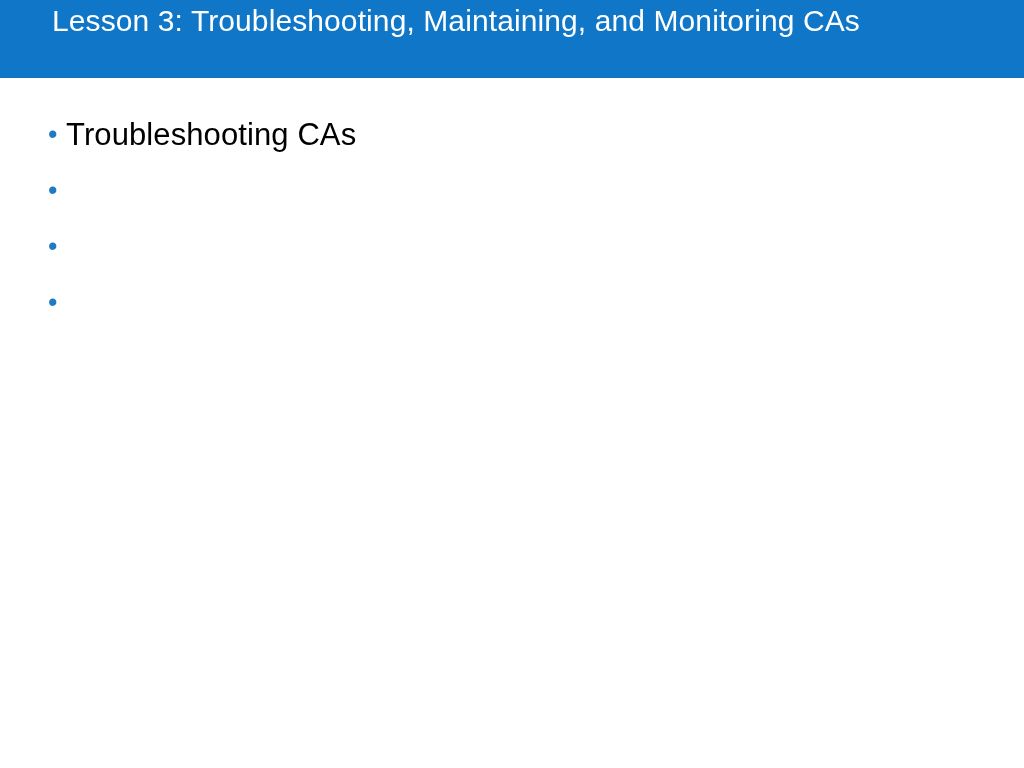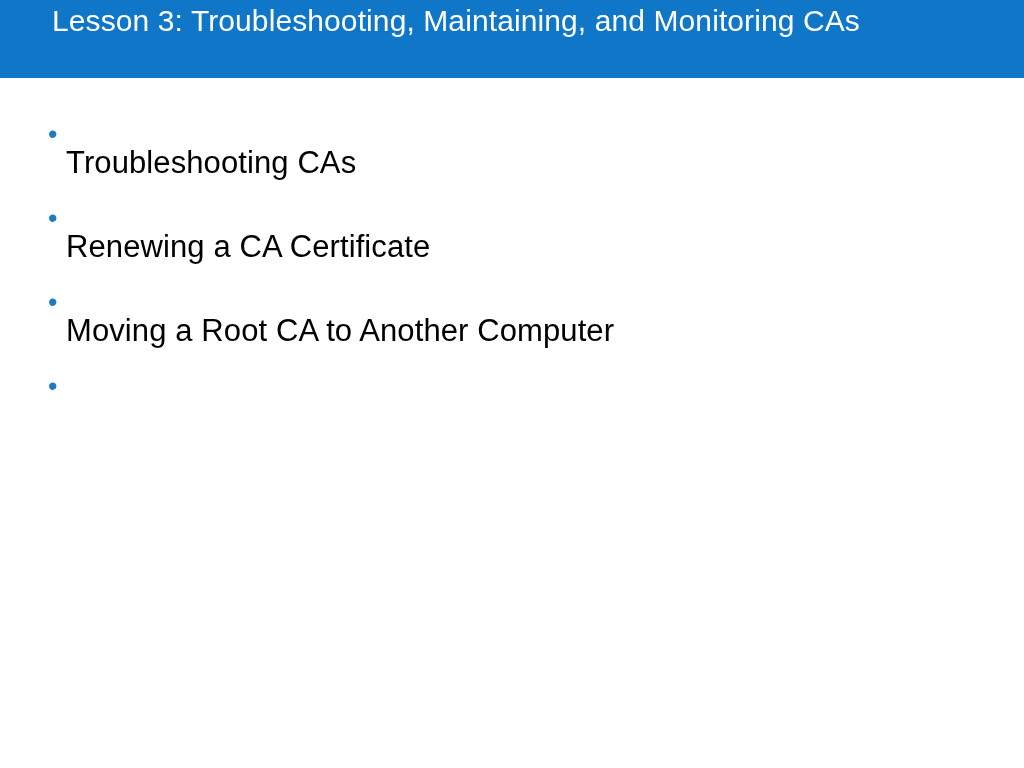--- a/index.html
+++ b/index.html
@@ -68,21 +68,20 @@
     text-align: left;
     padding-left: 4px;
     box-sizing: border-box;
   }
   .bullet-text {
     color: #000000;
     font-size: 31px;
     line-height: 45px;
     font-weight: normal;
     letter-spacing: 0.1px;
-    margin-top: 28px;
   }
 </style>
 </head>
 <body>
 
 <div class="slide">
 
   <div class="title-bar">
     <div class="title-bar-accent"></div>
     <div class="slide-title">Lesson 3: Troubleshooting, Maintaining, and Monitoring CAs</div>
@@ -90,26 +89,24 @@
 
   <div class="body-content">
 
     <div class="bullet-row">
       <span class="bullet-mark">•</span>
       <span class="bullet-text">Troubleshooting CAs</span>
     </div>
 
     <div class="bullet-row">
       <span class="bullet-mark">•</span>
-      <span class="bullet-text">Renewing a CA Certificate</span>
     </div>
 
     <div class="bullet-row">
       <span class="bullet-mark">•</span>
-      <span class="bullet-text">Moving a Root CA to Another Computer</span>
     </div>
 
     <div class="bullet-row">
       <span class="bullet-mark">•</span>
     </div>
 
   </div>
 
 </div>
 

